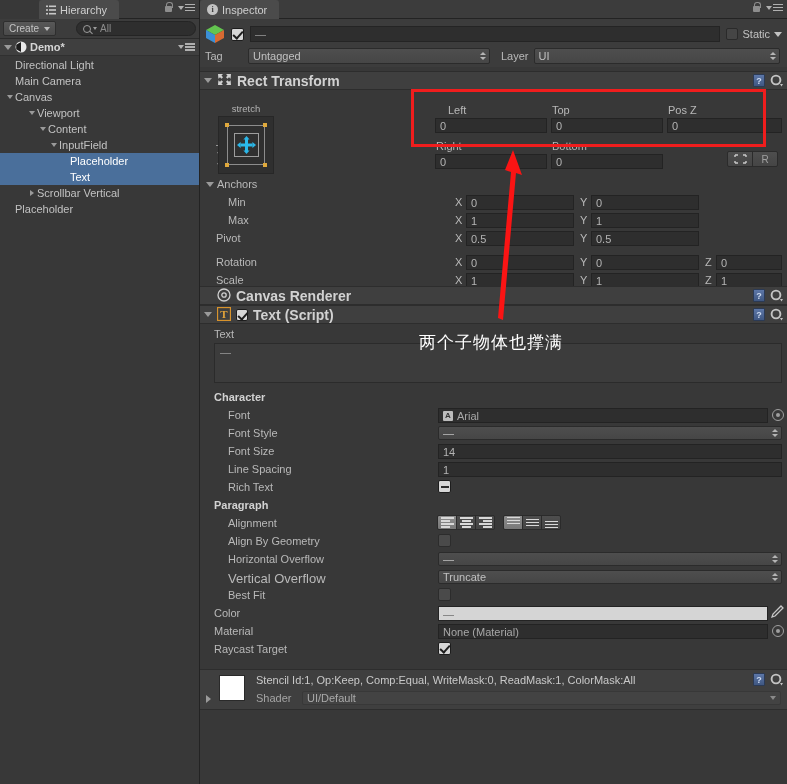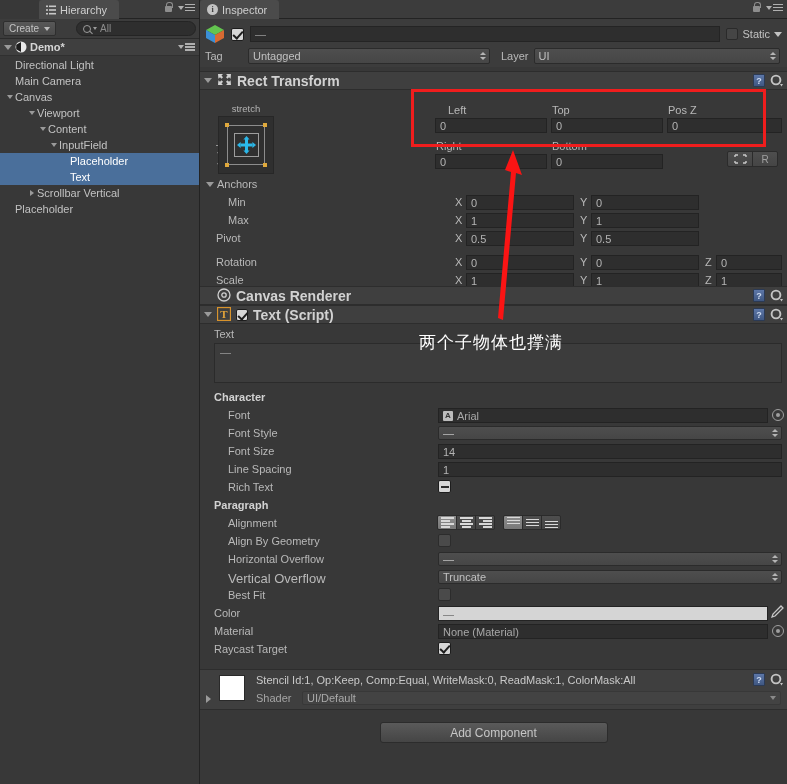--- a/index.html
+++ b/index.html
@@ -748,25 +748,20 @@
           </svg>
         </span>
       </div>
       <div style="position:absolute;left:56px;top:22px;color:#a5a5a5;font-size:11px;">Shader</div>
       <div class="dropdown" style="position:absolute;left:102px;top:21px;right:6px;height:14px;background:#434343;border-color:#383838;color:#a9a9a9;">
         <span>UI/Default</span>
         <span style="position:absolute;right:4px;top:4px;width:0;height:0;border-left:3px solid transparent;border-right:3px solid transparent;border-top:4px solid #8a8a8a;"></span>
       </div>
     </div>
 
-    <div style="padding-top:12px;">
-      <div class="add-comp">
-        <span>Add Component</span>
-      </div>
-    </div>
   </div>
 
   <div class="redbox" style="left:411px; top:89px; width:355px; height:58px;"></div>
 
   <svg style="position:absolute;left:480px;top:150px;width:50px;height:170px;pointer-events:none;" viewBox="0 0 50 170">
     <polygon points="33,0 42,25 36,23 23,170 18,168 31,22 25,20" fill="#fb1414"></polygon>
   </svg>
 
   <div class="chinese-note" style="left:419px; top:331px;">两个子物体也撑满</div>
 

